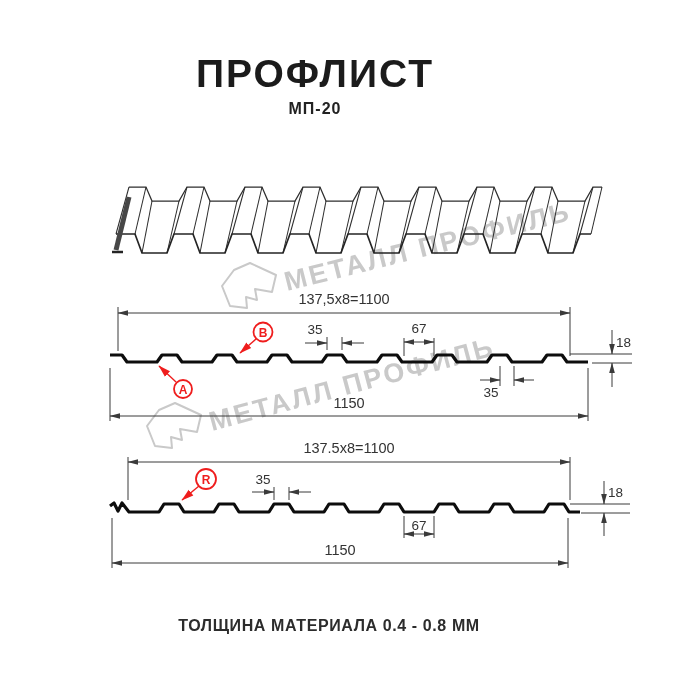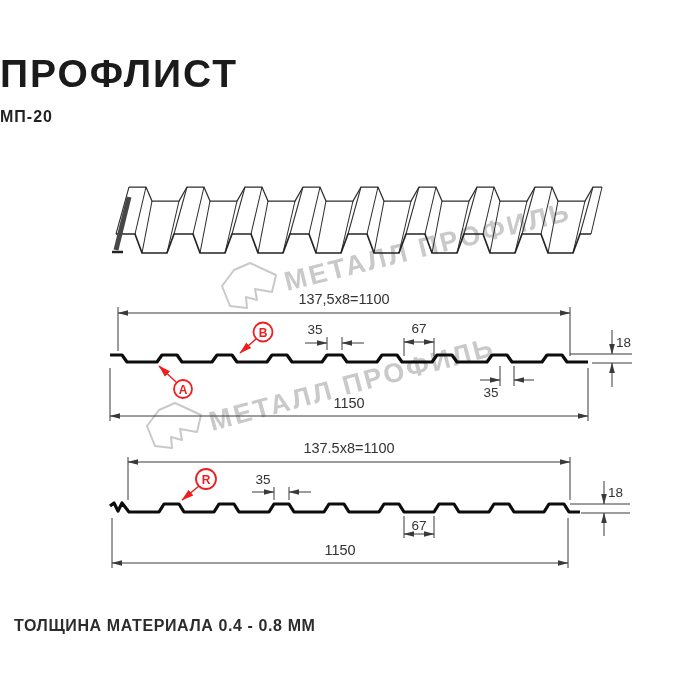--- a/index.html
+++ b/index.html
@@ -1,20 +1,20 @@
 <!DOCTYPE html>
 <html><head>
 <meta charset="utf-8">
 <style>
   html,body{margin:0;padding:0;background:#fff;}
   #stage{position:relative;width:700px;height:700px;background:#ffffff;overflow:hidden;
          font-family:"Liberation Sans",sans-serif;}
-  .center-text{position:absolute;left:0;width:630px;text-align:left;}
+  .center-text{position:absolute;left:0;width:630px;text-align:center;}
   .title{top:52px;font-size:39px;font-weight:bold;letter-spacing:2px;color:#1b1b1b;}
-  .subtitle{top:100px;font-size:16px;font-weight:bold;letter-spacing:1px;color:#222;margin-top:8px;}
+  .subtitle{top:100px;font-size:16px;font-weight:bold;letter-spacing:1px;color:#222;}
   .footer{top:617px;font-size:16px;font-weight:bold;letter-spacing:0.6px;color:#2c2c2c;padding-left:14px;}
   svg{position:absolute;top:0;left:0;}
   .thin{stroke:#3a3a3a;stroke-width:1;fill:none;}
   .profile{stroke:#0d0d0d;stroke-width:3.2;fill:none;stroke-linejoin:round;}
   .dim{font-size:13.5px;fill:#333;}
   .dim-lg{font-size:14.5px;fill:#333;}
   .mid{text-anchor:middle;}
   .red-stroke{stroke:#ef1d1d;stroke-width:1.8;fill:none;}
   .red-lead{stroke:#ef1d1d;stroke-width:1.4;fill:none;}
   .red-label{font-size:12px;fill:#ef1d1d;font-weight:bold;text-anchor:middle;}

